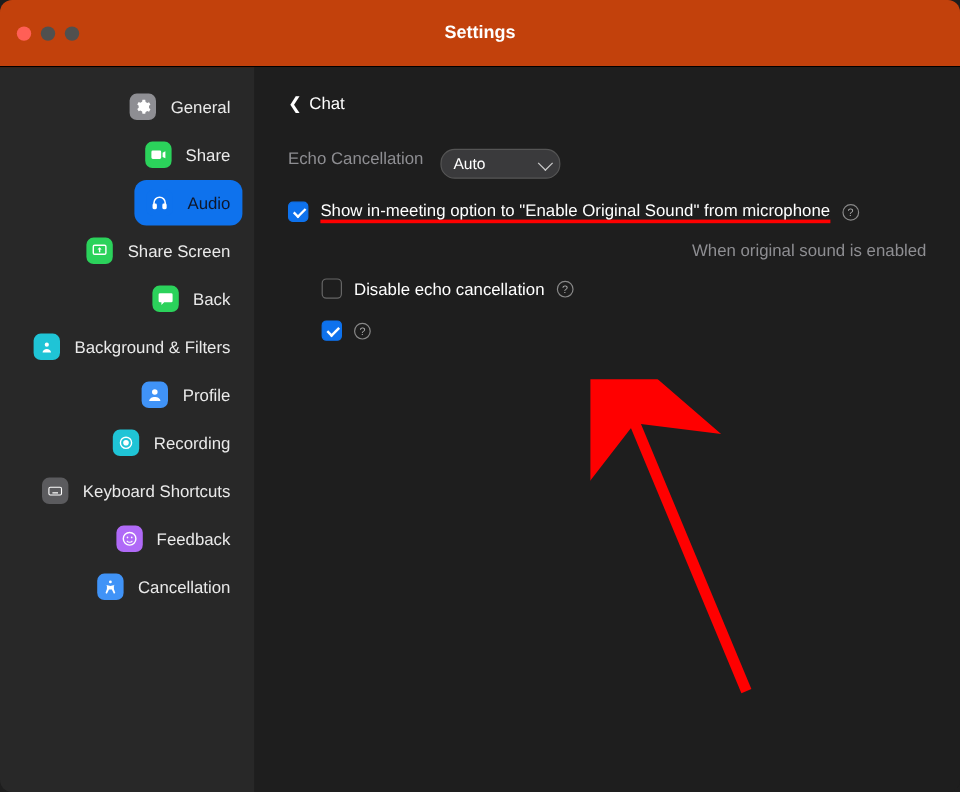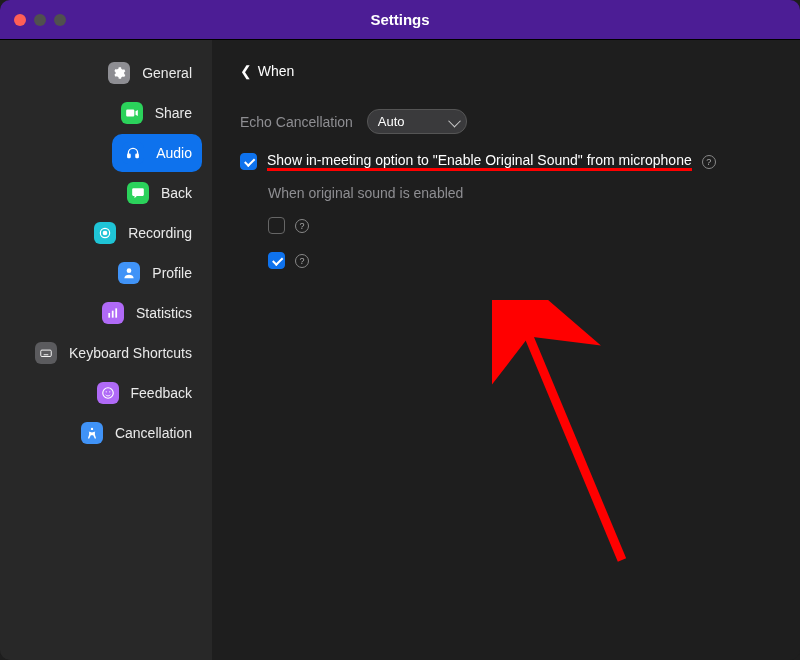--- a/index.html
+++ b/index.html
@@ -1,43 +1,43 @@
 <!DOCTYPE html>
 <html><head>
   <meta charset="utf-8">
   <style>
     * { margin: 0; padding: 0; box-sizing: border-box; font-family: -apple-system, BlinkMacSystemFont, "Segoe UI", Helvetica, Arial, sans-serif; }
     body { background: #1e1e1e; width: 800px; height: 660px; color: #fff; overflow: hidden; }
     .window { width: 800px; height: 660px; background: #1e1e1e; border-radius: 10px; overflow: hidden; position: relative; }
-    .titlebar { height: 40px; display: flex; align-items: center; position: relative; background: #4c1d95; border-bottom: 1px solid #000; }
+    .titlebar { height: 56px; display: flex; align-items: center; position: relative; background: #c2410c; border-bottom: 1px solid #000; }
     .traffic-lights { display: flex; gap: 8px; padding-left: 14px; position: absolute; left: 0; }
     .traffic-dot { width: 12px; height: 12px; border-radius: 50%; }
     .traffic-close { background: #ff5f56; }
     .traffic-min { background: #50504f; }
     .traffic-max { background: #50504f; }
     .title { flex: 1; text-align: center; font-weight: 600; font-size: 15px; }
     .body { display: flex; height: calc(100% - 40px); }
     .sidebar { width: 212px; background: #282828; padding: 14px 10px; display: flex; flex-direction: column; gap: 2px; align-items: flex-end; }
     .sidebar-item { display: flex; align-items: center; gap: 12px; padding: 8px 10px; border-radius: 10px; font-size: 14px; color: #eaeaea; cursor: pointer; }
-    .sidebar-item.active { background: #0e72ed; color: #ffffff; }
+    .sidebar-item.active { background: #0e72ed; color: #0f172a; }
     .sb-icon { width: 22px; height: 22px; border-radius: 6px; display: flex; align-items: center; justify-content: center; flex-shrink: 0; }
     .sb-icon svg { width: 14px; height: 14px; }
     .content { flex: 1; background: #1e1e1e; padding: 22px 28px; position: relative; }
     .back { display: inline-flex; align-items: center; gap: 6px; font-size: 14px; color: #fff; cursor: pointer; margin-bottom: 30px; }
     .back-chevron { font-size: 14px; }
-    .row { display: flex; align-items: center; gap: 14px; margin-bottom: 18px; }
+    .row { display: flex; gap: 14px; margin-bottom: 18px; }
     .label-muted { color: #8e8e92; font-size: 14px; }
     .select { background: #3a3a3c; border: 1px solid #555; border-radius: 12px; padding: 4px 26px 4px 10px; font-size: 13px; color: #fff; position: relative; min-width: 100px; cursor: pointer; }
     .select::after { content: ""; position: absolute; right: 7px; top: 50%; width: 8px; height: 8px; transform: translateY(-60%) rotate(45deg); border-right: 1.5px solid #ccc; border-bottom: 1.5px solid #ccc; }
     .checkbox-row { display: flex; align-items: center; gap: 10px; font-size: 14px; margin-bottom: 14px; }
     .checkbox { width: 17px; height: 17px; border-radius: 4px; border: 1.5px solid #666; flex-shrink: 0; display: flex; align-items: center; justify-content: center; cursor: pointer; }
     .checkbox.checked { background: #0e72ed; border-color: #0e72ed; }
     .checkbox.checked::after { content: ""; width: 4px; height: 8px; border-right: 2px solid #fff; border-bottom: 2px solid #fff; transform: rotate(45deg) translateY(-1px); }
     .help { width: 14px; height: 14px; border: 1px solid #888; border-radius: 50%; display: inline-flex; align-items: center; justify-content: center; font-size: 9px; color: #aaa; cursor: pointer; }
-    .subsection { margin-left: 28px; margin-top: 6px; }
+    .subsection { margin-left: 28px; margin-top: 6px; text-align: right; }
     .subsection-title { color: #8e8e92; font-size: 14px; margin-bottom: 16px; }
     .subsection .checkbox-row { margin-left: 0; margin-bottom: 18px; }
     .redline { border-bottom: 3px solid #ff0000; }
     .annotation-arrow { position: absolute; left: 280px; top: 260px; pointer-events: none; }
   </style>
 </head>
 <body>
 
 <div class="window">
   <div class="titlebar">
@@ -73,52 +73,60 @@
               <path d="M4 14v-2a8 8 0 0116 0v2"></path>
               <rect x="3" y="14" width="4" height="6" rx="1" fill="#fff"></rect>
               <rect x="17" y="14" width="4" height="6" rx="1" fill="#fff"></rect>
             </svg>
         </span>
         <span>Audio</span>
       </div>
       <div class="sidebar-item">
         <span class="sb-icon" style="background:#2bd25b">
           <svg viewBox="0 0 24 24" fill="#fff">
+              <rect x="3" y="4" width="18" height="13" rx="2" fill="none" stroke="#fff" stroke-width="2"></rect>
+              <path d="M12 7l3 3h-2v4h-2v-4H9l3-3z"></path>
+            </svg>
+        </span>
+        <span>Share Screen</span>
+      </div>
+      <div class="sidebar-item">
+        <span class="sb-icon" style="background:#2bd25b">
+          <svg viewBox="0 0 24 24" fill="#fff">
               <path d="M4 4h16a2 2 0 012 2v9a2 2 0 01-2 2H10l-4 4v-4H4a2 2 0 01-2-2V6a2 2 0 012-2z"></path>
             </svg>
         </span>
         <span>Back</span>
+      </div>
+      <div class="sidebar-item">
+        <span class="sb-icon" style="background:#1fc4d6">
+          <svg viewBox="0 0 24 24" fill="#fff">
+              <circle cx="12" cy="9" r="3"></circle>
+              <path d="M6 20c0-3 3-5 6-5s6 2 6 5H6z"></path>
+            </svg>
+        </span>
+        <span>Background &amp; Filters</span>
+      </div>
+      <div class="sidebar-item">
+        <span class="sb-icon" style="background:#4093f7">
+          <svg viewBox="0 0 24 24" fill="#fff">
+              <circle cx="12" cy="8" r="4"></circle>
+              <path d="M4 21c0-4 4-6 8-6s8 2 8 6H4z"></path>
+            </svg>
+        </span>
+        <span>Profile</span>
       </div>
       <div class="sidebar-item">
         <span class="sb-icon" style="background:#1fc4d6">
           <svg viewBox="0 0 24 24" fill="none" stroke="#fff" stroke-width="2">
               <circle cx="12" cy="12" r="8"></circle>
               <circle cx="12" cy="12" r="3" fill="#fff"></circle>
             </svg>
         </span>
         <span>Recording</span>
-      </div>
-      <div class="sidebar-item">
-        <span class="sb-icon" style="background:#4093f7">
-          <svg viewBox="0 0 24 24" fill="#fff">
-              <circle cx="12" cy="8" r="4"></circle>
-              <path d="M4 21c0-4 4-6 8-6s8 2 8 6H4z"></path>
-            </svg>
-        </span>
-        <span>Profile</span>
-      </div>
-      <div class="sidebar-item">
-        <span class="sb-icon" style="background:#b06af7">
-          <svg viewBox="0 0 24 24" fill="#fff">
-              <rect x="4" y="12" width="3" height="8"></rect>
-              <rect x="10" y="8" width="3" height="12"></rect>
-              <rect x="16" y="4" width="3" height="16"></rect>
-            </svg>
-        </span>
-        <span>Statistics</span>
       </div>
       <div class="sidebar-item">
         <span class="sb-icon" style="background:#5b5b5e">
           <svg viewBox="0 0 24 24" fill="none" stroke="#fff" stroke-width="1.6">
               <rect x="3" y="7" width="18" height="11" rx="2"></rect>
               <line x1="7" y1="11" x2="7" y2="11"></line>
               <line x1="11" y1="11" x2="11" y2="11"></line>
               <line x1="15" y1="11" x2="15" y2="11"></line>
               <line x1="8" y1="15" x2="16" y2="15"></line>
             </svg>
@@ -143,40 +151,41 @@
               <path d="M5 9l7 2 7-2-2 1v5l2 6-2 1-3-6h-4l-3 6-2-1 2-6v-5L5 9z"></path>
             </svg>
         </span>
         <span>Cancellation</span>
       </div>
     </div>
 
     <div class="content">
       <div class="back">
         <span class="back-chevron">❮</span>
-        <span>When</span>
+        <span>Chat</span>
       </div>
 
       <div class="row">
         <span class="label-muted">Echo Cancellation</span>
         <div class="select">
           <span>Auto</span>
         </div>
       </div>
 
       <div class="checkbox-row">
         <div class="checkbox checked"></div>
         <span class="redline">Show in-meeting option to "Enable Original Sound" from microphone</span>
         <span class="help">?</span>
       </div>
 
       <div class="subsection">
         <div class="subsection-title">When original sound is enabled</div>
         <div class="checkbox-row">
           <div class="checkbox"></div>
+          <span>Disable echo cancellation</span>
           <span class="help">?</span>
         </div>
         <div class="checkbox-row">
           <div class="checkbox checked"></div>
           <span class="help">?</span>
         </div>
       </div>
 
       <svg class="annotation-arrow" width="170" height="280">
         <defs>

